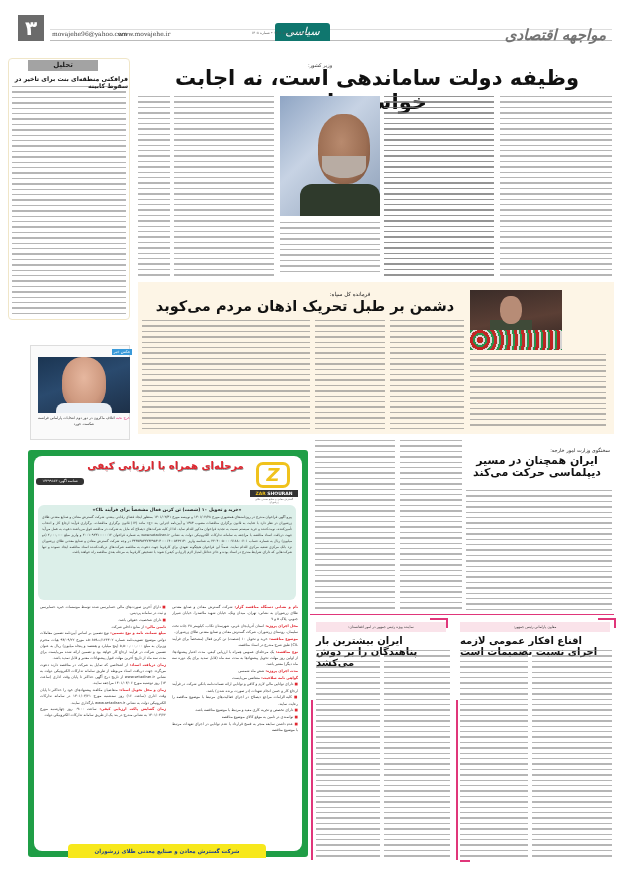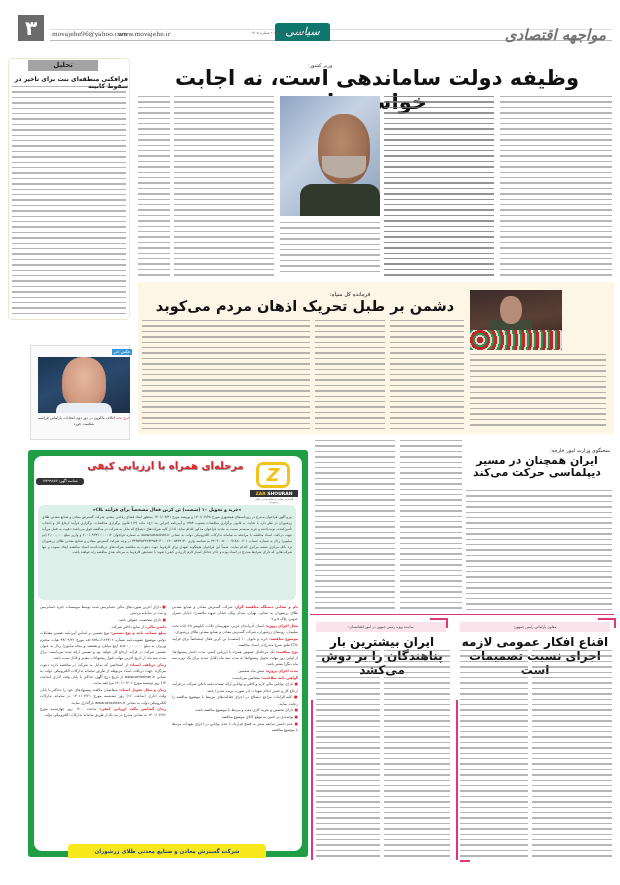--- a/index.html
+++ b/index.html
@@ -42,21 +42,21 @@
   .s2-person { left: 30px; top: 6px; width: 22px; height: 28px; border-radius: 45%; background: #b78c76; }
   .s2-body { left: 20px; top: 30px; width: 42px; height: 30px; background: #3f4a38; }
   .s2-flowers { left: 0px; top: 40px; width: 92px; height: 20px; background: repeating-radial-gradient(circle at 10px 10px, #d22 0px, #d22 3px, #fff 3px, #fff 5px, #2a5 5px, #2a5 7px); opacity: 0.8; }
   
   .story3-kicker { left: 470px; top: 447px; width: 140px; font-size: 5px; text-align: right; color: #222; }
   .story3-title { left: 462px; top: 455px; width: 150px; font-size: 11px; font-weight: bold; text-align: center; color: #111; line-height: 12px; }
   
   .pink-bar { height: 10px; background: #fae3ea; }
   .pink-bracket { width: 18px; height: 10px; border-top: 2px solid #e0367a; border-right: 2px solid #e0367a; }
   .pink-kicker { font-size: 3.5px; color: #333; text-align: center; line-height: 10px; }
-  .pink-title { font-size: 12px; font-weight: bold; color: #111; text-align: center; }
+  .pink-title { font-size: 10px; font-weight: bold; color: #111; text-align: left; }
   .pink-rule { height: 2px; background: #e0367a; }
   
   .ad-outer { left: 28px; top: 450px; width: 280px; height: 407px; background: #1f9e46; border-radius: 3px; }
   .ad-inner { left: 34px; top: 456px; width: 268px; height: 395px; background: #fff; border-radius: 8px; }
   .ad-title { left: 78px; top: 459px; width: 175px; font-size: 10px; font-weight: bold; color: #e0262f; text-align: center; line-height: 14px; text-shadow: 0.5px 0.5px 0 #999; }
   .ad-logo { left: 250px; top: 462px; width: 48px; height: 40px; }
   .ad-logo-z { left: 6px; top: 0px; width: 34px; height: 26px; border: 3px solid #f0c21c; border-radius: 7px; color: #f0c21c; font-size: 18px; font-weight: bold; text-align: center; line-height: 20px; font-style: italic; }
   .ad-logo-name { left: 0px; top: 28px; width: 48px; height: 7px; background: #333; color: #fff; font-size: 4.5px; font-weight: bold; text-align: center; line-height: 7px; direction: ltr; }
   .ad-logo-name span { color: #f0c21c; }
   .ad-logo-sub { left: 0px; top: 36px; width: 48px; font-size: 2.5px; color: #666; text-align: center; }

